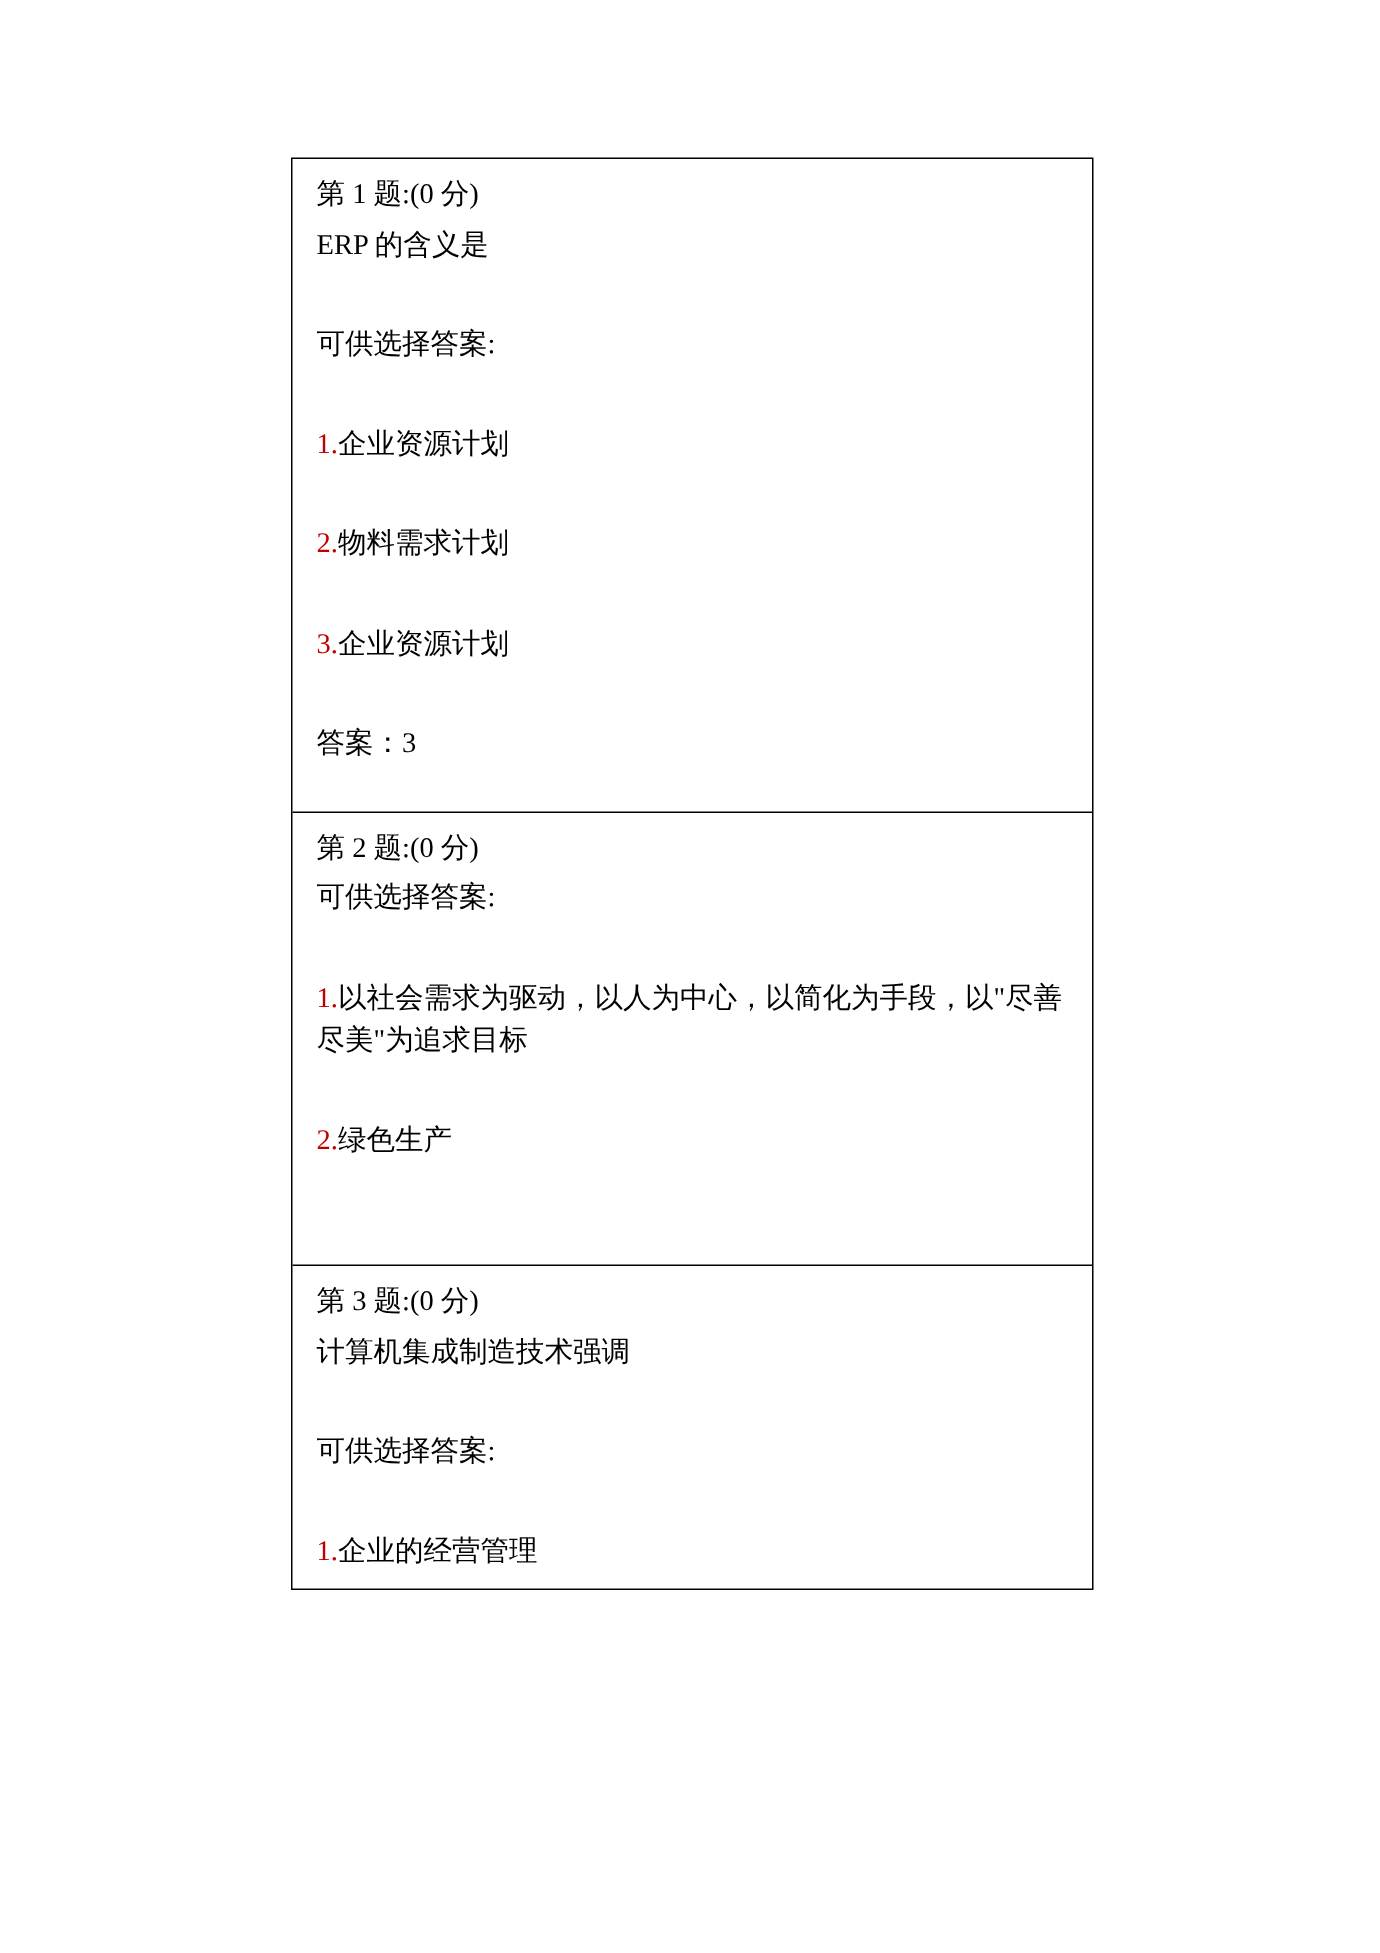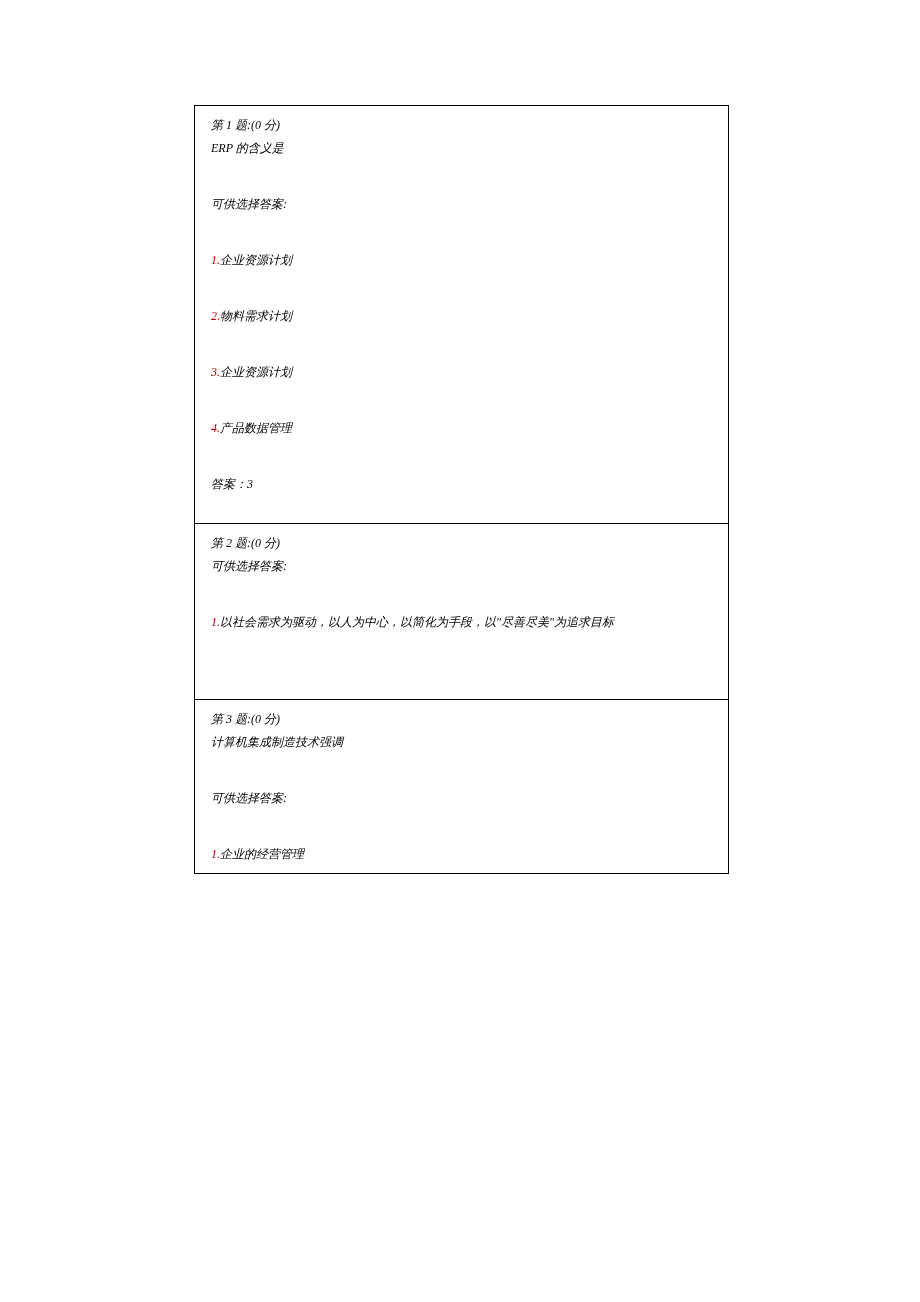--- a/index.html
+++ b/index.html
@@ -17,24 +17,23 @@
     .page-container {
       position: absolute;
       left: 194px;
       top: 105px;
       width: 535px;
       border: 1px solid #000;
     }
     .question-cell {
       border-bottom: 1px solid #000;
       padding: 10px 16px 30px 16px;
-      font-size: 12px;
+      font-size: 19px;
       line-height: 1.5;
       color: #000;
-      font-style: italic;
     }
     .question-cell:last-child {
       border-bottom: none;
     }
     .header-line {
       margin-bottom: 5px;
     }
     .question-text {
       margin-bottom: 38px;
     }
@@ -61,30 +60,30 @@
 
   <div class="question-cell">
     <div class="header-line">
       <span>第 </span><span>1</span><span> 题:(0 分)</span>
     </div>
     <div class="question-text">ERP 的含义是</div>
     <div class="label-available">可供选择答案:</div>
     <div class="option"><span class="num">1.</span><span>企业资源计划</span></div>
     <div class="option"><span class="num">2.</span><span>物料需求计划</span></div>
     <div class="option"><span class="num">3.</span><span>企业资源计划</span></div>
-    <div class="option"><span class="num">4.</span><span>产品数据管理</span></div>
     <div class="answer-line"><span>答案：</span><span>3</span></div>
   </div>
 
   <div class="question-cell">
     <div class="header-line">
       <span>第 </span><span>2</span><span> 题:(0 分)</span>
     </div>
     <div class="label-available">可供选择答案:</div>
     <div class="option"><span class="num">1.</span><span>以社会需求为驱动，以人为中心，以简化为手段，以"尽善尽美"为追求目标</span></div>
+    <div class="option"><span class="num">2.</span><span>绿色生产</span></div>
   </div>
 
   <div class="question-cell partial" style="padding-bottom:10px;">
     <div class="header-line">
       <span>第 </span><span>3</span><span> 题:(0 分)</span>
     </div>
     <div class="question-text">计算机集成制造技术强调</div>
     <div class="label-available">可供选择答案:</div>
     <div class="option"><span class="num">1.</span><span>企业的经营管理</span></div>
   </div>

